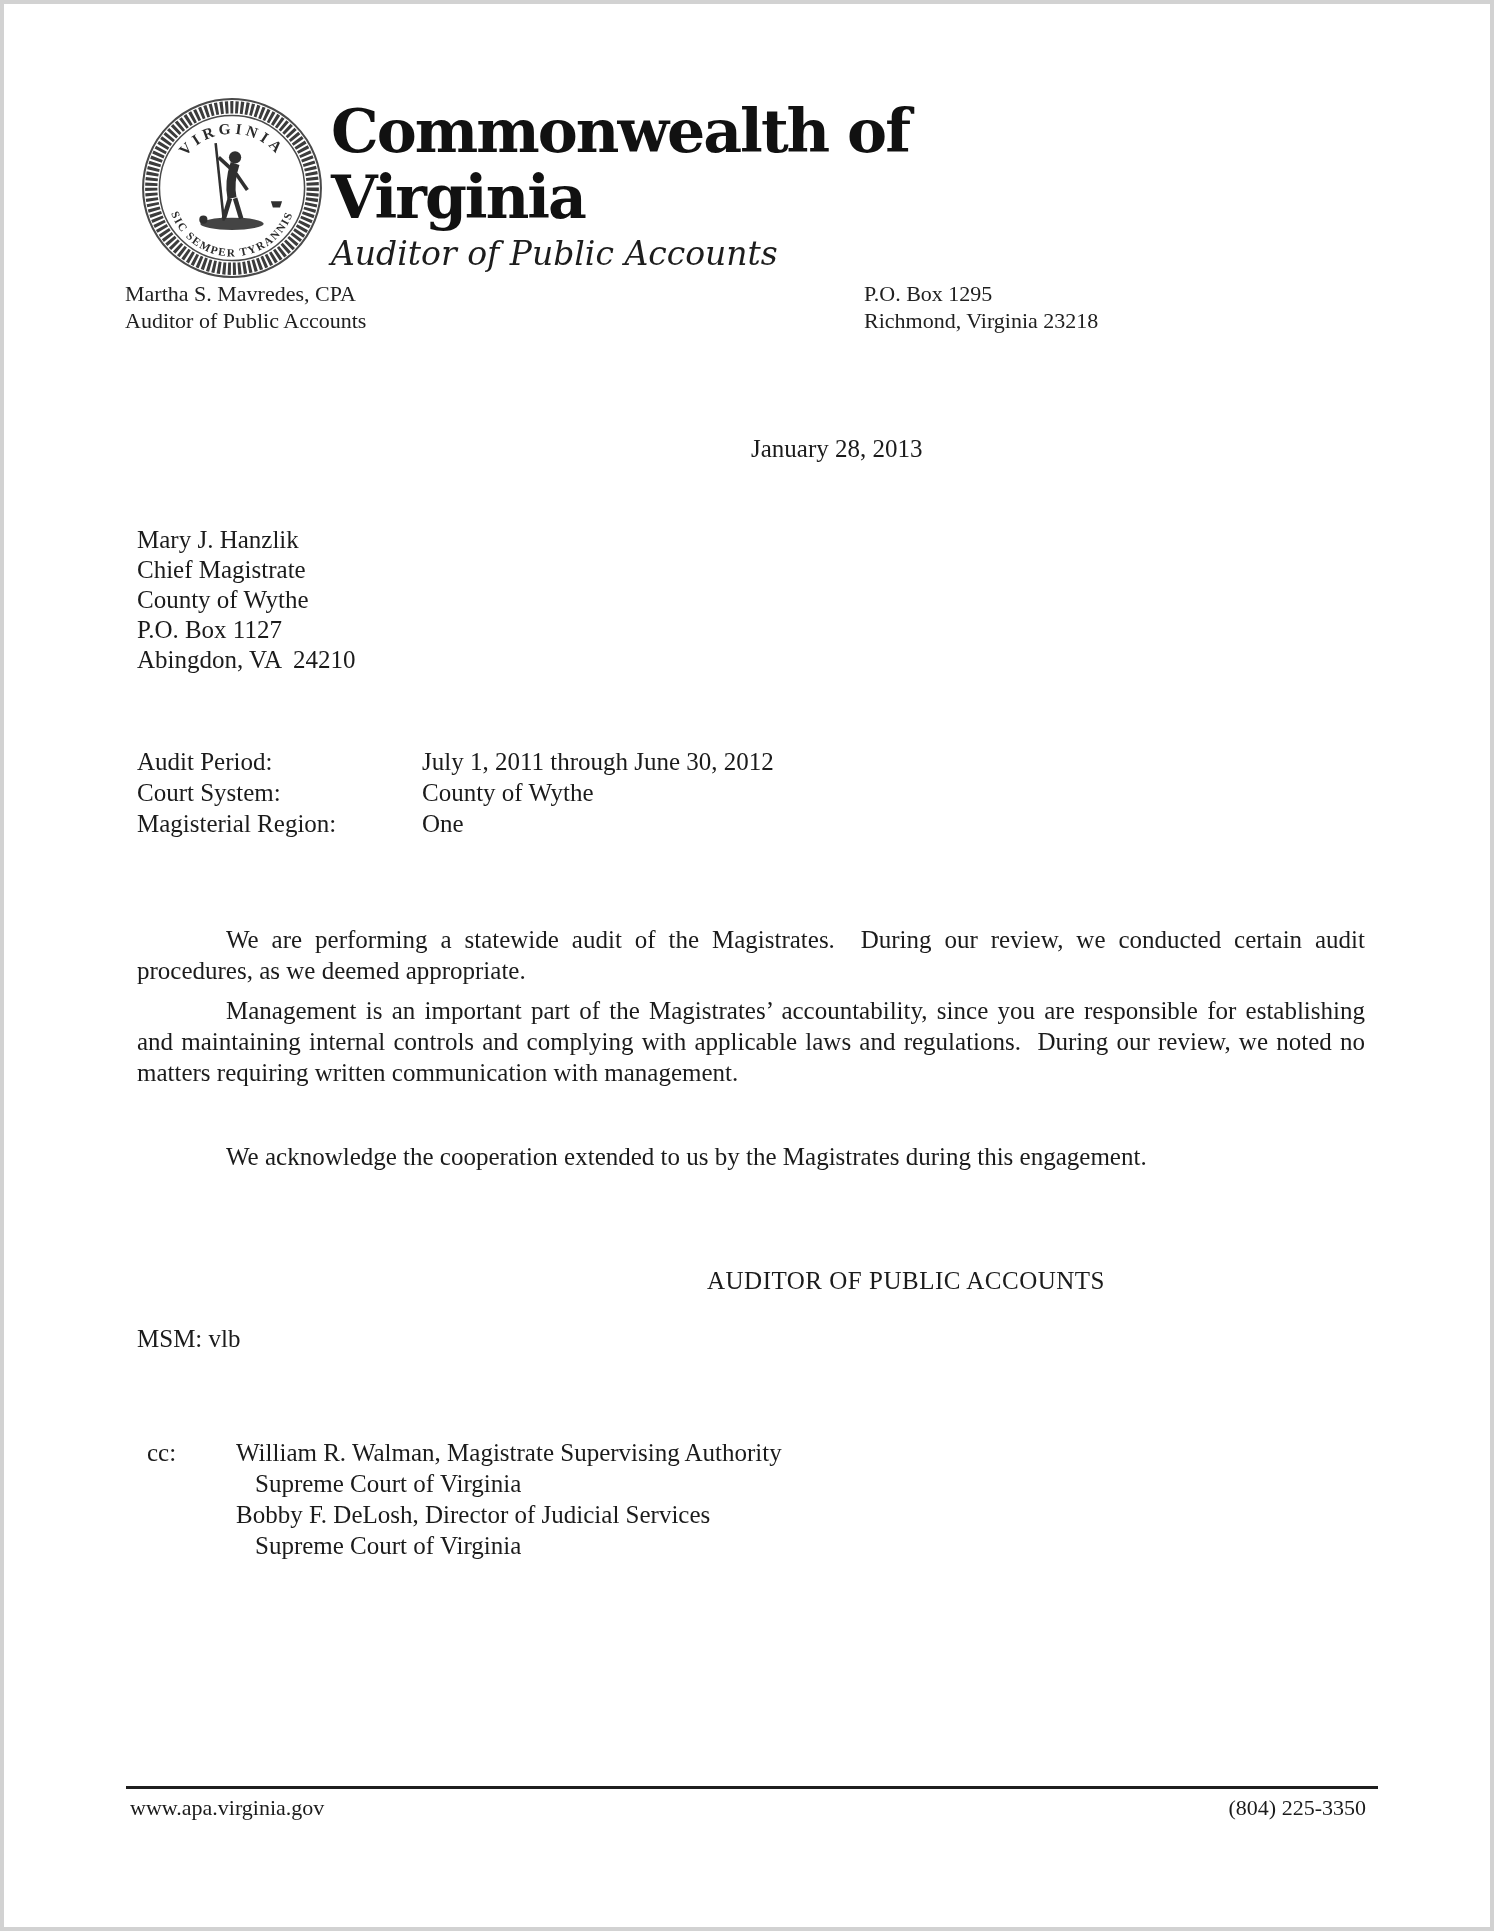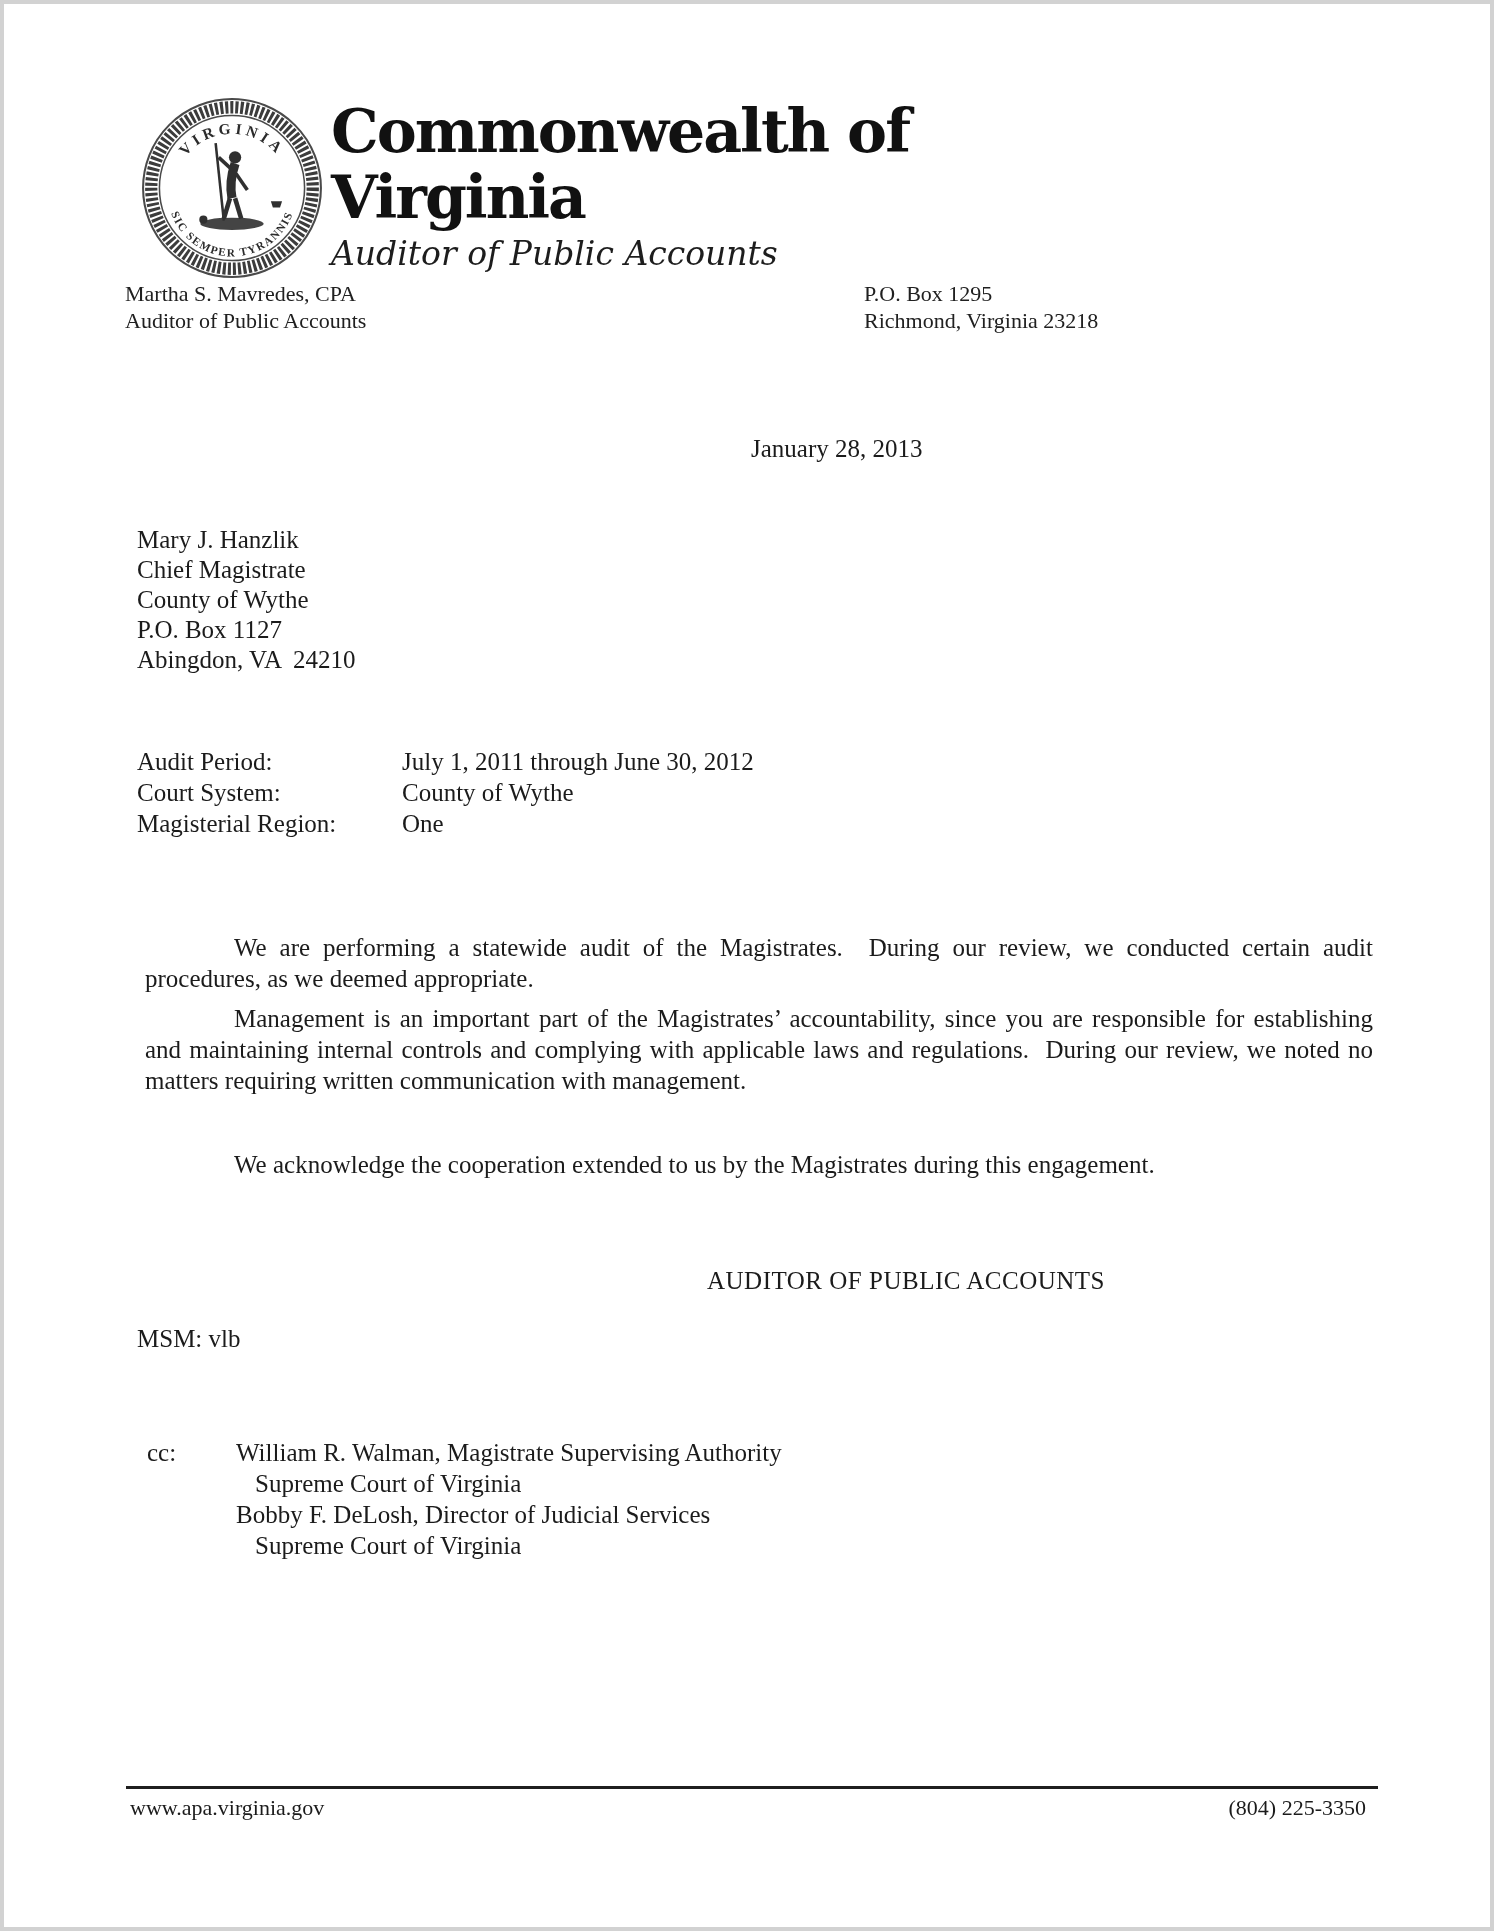--- a/index.html
+++ b/index.html
@@ -29,24 +29,24 @@
     font-family:"DejaVu Serif",serif;
     font-style:italic;font-size:33px;color:#1d1d1d;
   }
   .official{position:absolute;left:121px;top:276px;font-size:22px;line-height:27px;color:#202020;}
   .addr{position:absolute;left:860px;top:276px;width:402px;font-size:22px;line-height:27px;color:#202020;}
   
   .date{position:absolute;left:747px;top:431px;font-size:25px;}
   .recipient{position:absolute;left:133px;top:521px;font-size:25px;line-height:30px;}
   .recipient div{white-space:pre-wrap;}
   .details{position:absolute;left:133px;top:742px;font-size:25px;line-height:31px;}
-  .details .row{display:flex;}
+  .details .row{display:flex;gap:20px;}
   .details .dlabel{width:265px;flex:0 0 auto;}
   .para{
-    position:absolute;left:133px;width:1228px;margin:8px;
+    position:absolute;left:133px;width:1228px;margin:0;
     font-size:25px;line-height:31px;
     text-align:justify;text-indent:89px;white-space:pre-wrap;
   }
   .p1{top:920px;}
   .p2{top:991px;}
   .p3{top:1137px;text-align:left;}
   .sig{position:absolute;left:703px;top:1263px;font-size:25px;letter-spacing:0.5px;}
   .ref{position:absolute;left:133px;top:1321px;font-size:25px;}
   .cc{position:absolute;left:143px;top:1385px;font-size:25px;line-height:31px;margin-top:48px;}
   .cc-label{position:absolute;left:0;top:0;}

